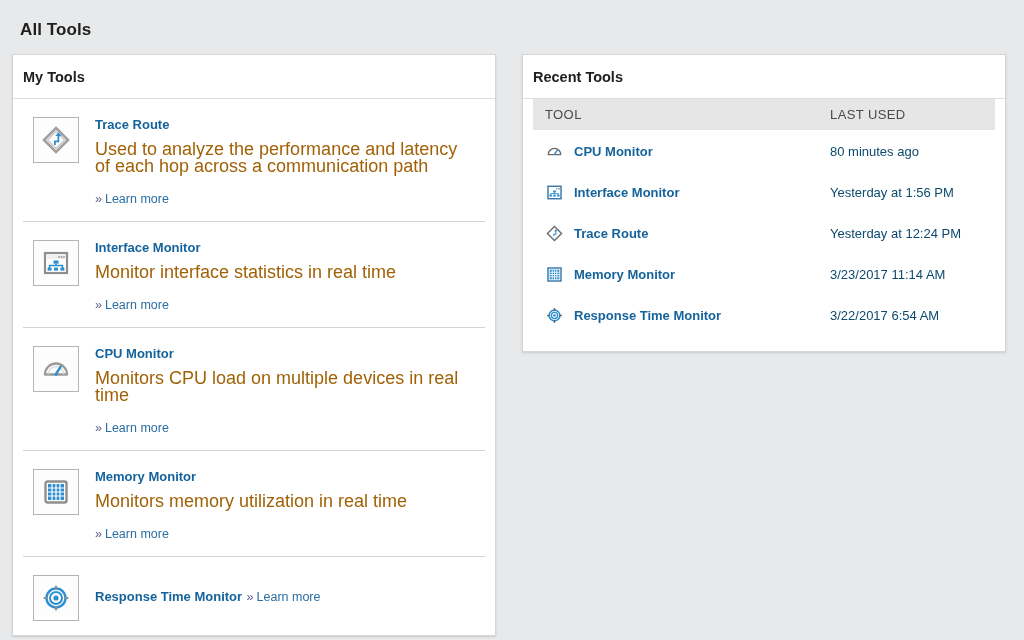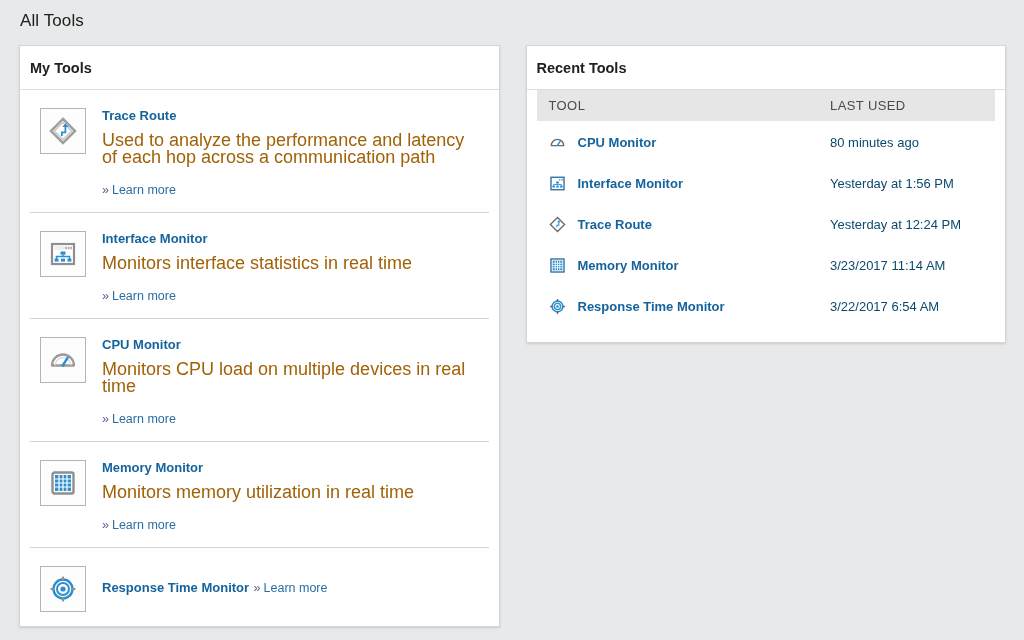--- a/index.html
+++ b/index.html
@@ -10,30 +10,30 @@
     width: 1024px;
     height: 640px;
     background: #e8e9ea;
     font-family: "Liberation Sans", sans-serif;
     color: #2b2b2b;
     overflow: hidden;
   }
 
   .page-title {
     font-size: 17px;
-    font-weight: normal;
+    font-weight: bold;
     color: #20201f;
-    padding: 11px 0 0 20px;
+    padding: 20px 0 0 20px;
     letter-spacing: 0.1px;
   }
 
   .layout {
     display: flex;
     align-items: flex-start;
-    padding: 14px 18px 0 19px;
+    padding: 14px 18px 0 12px;
     gap: 16px;
   }
 
   .panel {
     background: #ffffff;
     border: 1px solid #d5d5d5;
     box-shadow: 0 1px 2px rgba(0,0,0,0.13);
     box-sizing: border-box;
   }
 
@@ -170,21 +170,21 @@
             <circle cx="23" cy="9" r="0.9" fill="#9a9a9a"></circle>
             <rect x="12.5" y="12.5" width="5" height="3.2" fill="#2e8fd0"></rect>
             <path d="M8.5 20 L8.5 17.4 L21.5 17.4 L21.5 20 M15 15.7 L15 17.4" stroke="#2e8fd0" stroke-width="1.5" fill="none"></path>
             <rect x="6.6" y="19.6" width="4" height="3" fill="#2e8fd0"></rect>
             <rect x="13" y="19.6" width="4" height="3" fill="#2e8fd0"></rect>
             <rect x="19.4" y="19.6" width="4" height="3" fill="#2e8fd0"></rect>
           </svg>
         </div>
         <div class="tool-text">
           <div class="tool-name">Interface Monitor</div>
-          <div class="tool-desc">Monitors interface statistics in real time</div>
+          <div class="tool-desc">Monitor interface statistics in real time</div>
           <div class="learn-more"><span class="chev">»</span><span>Learn more</span></div>
         </div>
       </div>
 
       <div class="tool-row">
         <div class="tool-icon-box">
           <svg width="30" height="30" viewBox="0 0 30 30">
             <path d="M4 20.5 A11 11 0 0 1 26 20.5 Z" fill="#ffffff" stroke="#9a9a9a" stroke-width="2.3" stroke-linejoin="round"></path>
             <path d="M7.2 20.5 A7.8 7.8 0 0 1 22.8 20.5" fill="none" stroke="#d8d8d8" stroke-width="1.2"></path>
             <path d="M15 20 L19.6 12.8" stroke="#2e8fd0" stroke-width="2.4" stroke-linecap="round"></path>

